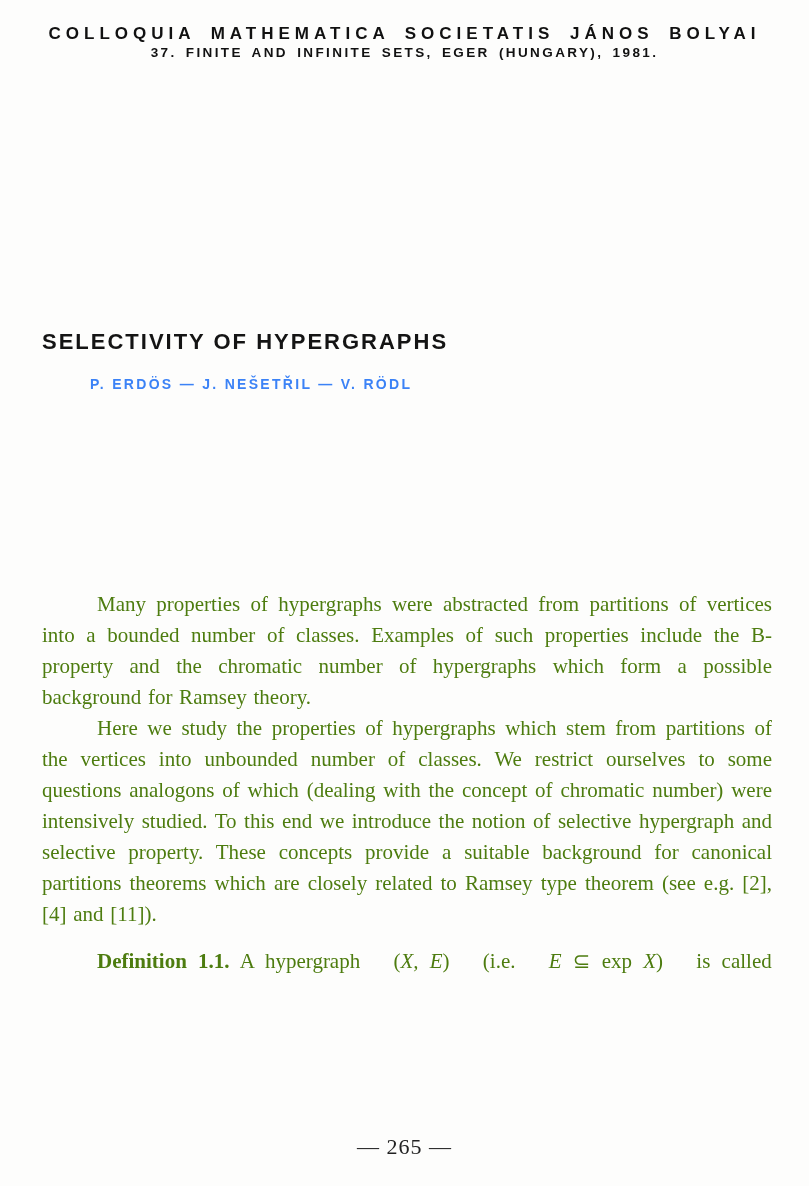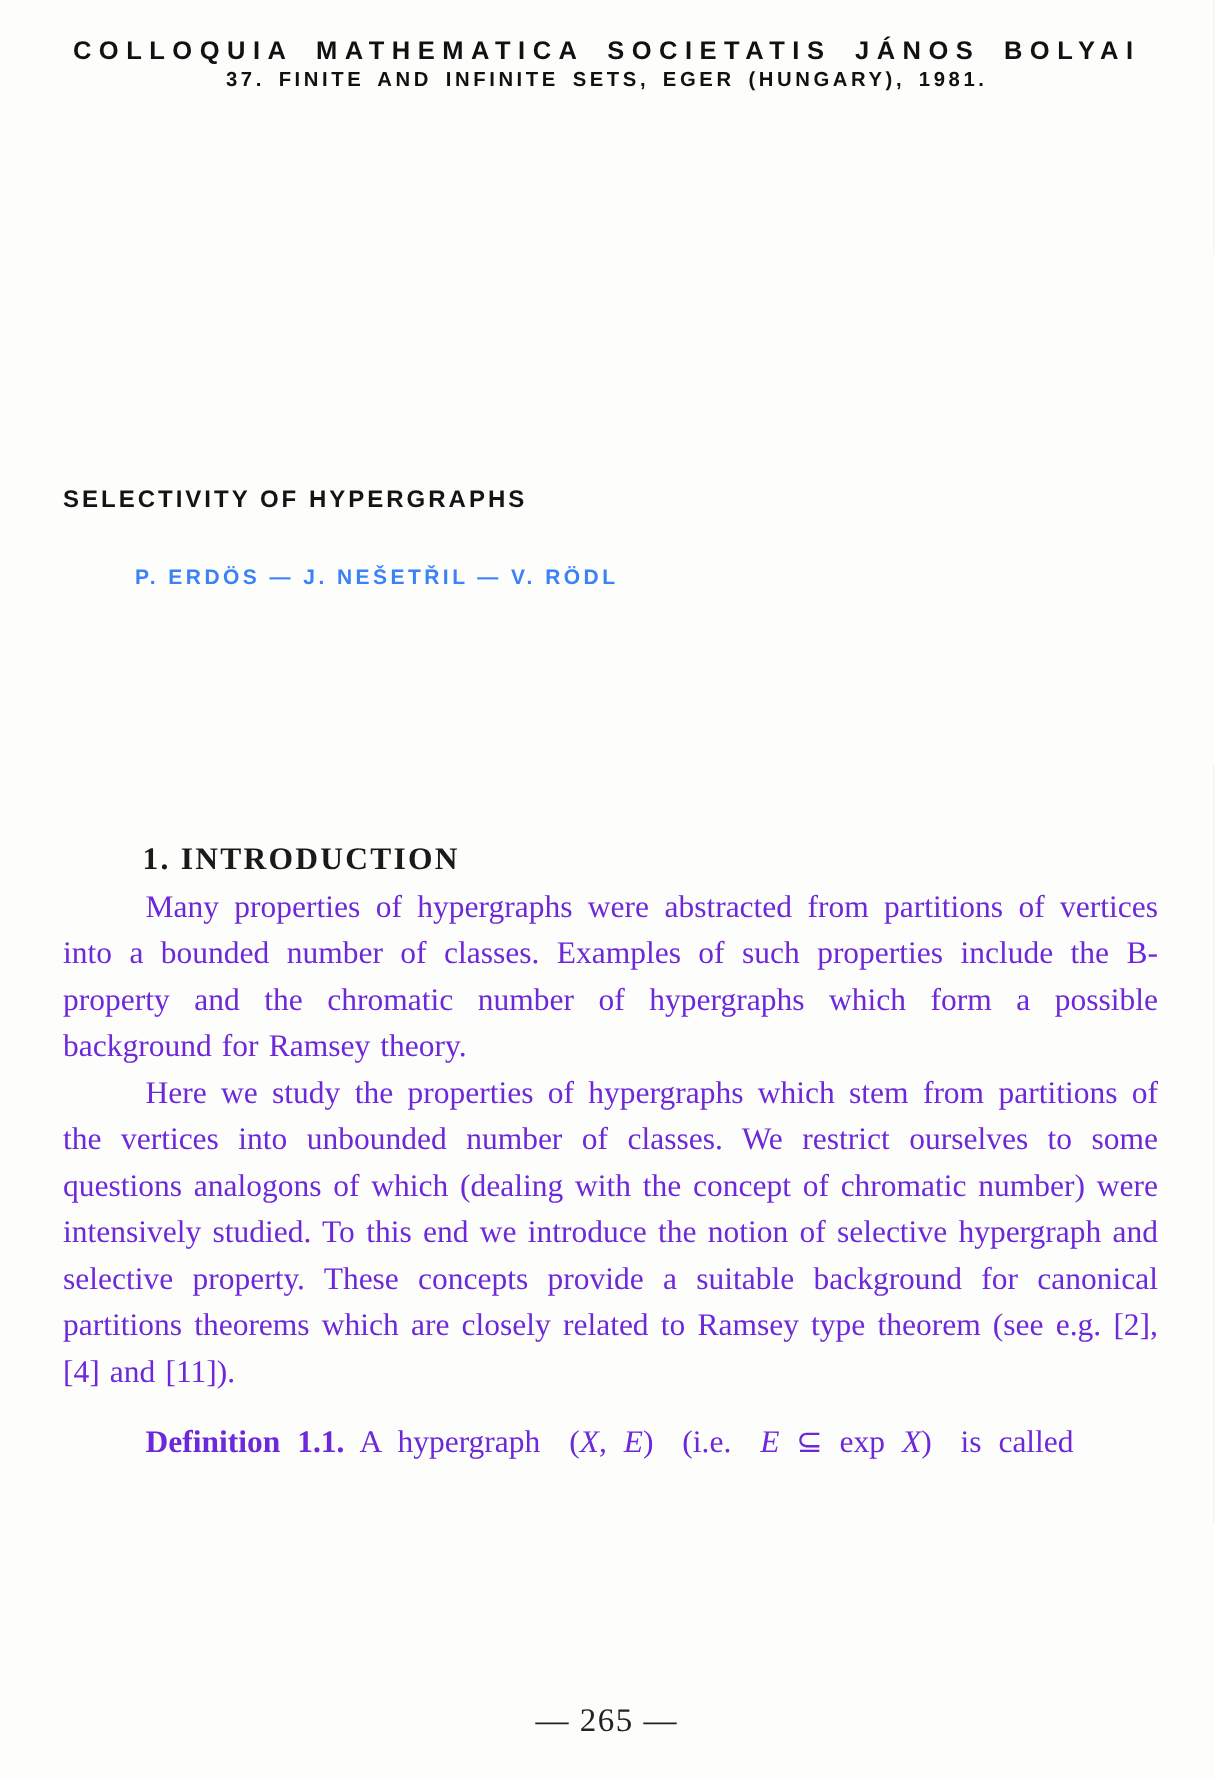--- a/index.html
+++ b/index.html
@@ -43,21 +43,21 @@
     white-space: nowrap;
   }
 
   
   .paper-title {
     position: absolute;
     top: 314px;
     left: 42px;
     font-family: "Liberation Sans", sans-serif;
     font-weight: bold;
-    font-size: 16px;
+    font-size: 22px;
     letter-spacing: 2px;
     color: #141414;
     white-space: nowrap;
   }
   .authors-line {
     position: absolute;
     top: 376px;
     left: 90px;
     font-family: "Liberation Sans", sans-serif;
     font-weight: bold;
@@ -81,36 +81,36 @@
   
   .body-text {
     position: absolute;
     top: 589px;
     left: 42px;
     width: 730px;
     font-size: 21px;
     line-height: 31px;
     text-align: justify;
     word-spacing: 1.5px;
-    color: #6d28d9;
+    color: #4d7c0f;
   }
   .body-text p {
     margin: 0;
     text-indent: 55px;
   }
   .body-text p + p { }
   .definition-paragraph {
     margin-top: 16px !important;
     word-spacing: 6px;
     white-space: nowrap;
     text-align: left;
   }
   .b { font-weight: bold; }
   .i { font-style: italic; }
-  .mathgrp { margin: 0 8px; }
+  .mathgrp { margin: 0 22px; }
 
   
   .page-footer {
     position: absolute;
     top: 1134px;
     left: 0;
     width: 100%;
     text-align: center;
     font-size: 22px;
     letter-spacing: 1px;
@@ -124,21 +124,20 @@
 
   <div class="journal-header">
     <div class="journal-name">COLLOQUIA MATHEMATICA SOCIETATIS JÁNOS BOLYAI</div>
     <div class="volume-line">37. FINITE AND INFINITE SETS, EGER (HUNGARY), 1981.</div>
   </div>
 
   <h1 class="paper-title">SELECTIVITY OF HYPERGRAPHS</h1>
 
   <div class="authors-line">P. ERDÖS — J. NEŠETŘIL — V. RÖDL</div>
 
-  <h2 class="section-heading">1. INTRODUCTION</h2>
 
   <div class="body-text">
     <p>Many properties of hypergraphs were abstracted from partitions of vertices into a bounded number of classes. Examples of such properties include the B-property and the chromatic number of hypergraphs which form a possible background for Ramsey theory.</p>
     <p>Here we study the properties of hypergraphs which stem from partitions of the vertices into unbounded number of classes. We restrict ourselves to some questions analogons of which (dealing with the concept of chromatic number) were intensively studied. To this end we introduce the notion of selective hypergraph and selective property. These concepts provide a suitable background for canonical partitions theorems which are closely related to Ramsey type theorem (see e.g. [2], [4] and [11]).</p>
 
     <p class="definition-paragraph"><span class="b">Definition 1.1.</span>
       <span>A hypergraph</span>
       <span class="mathgrp"><span>(</span><span class="i">X, E</span><span>)</span></span>
       <span>(i.e.</span>
       <span class="mathgrp"><span class="i">E</span><span> ⊆ exp </span><span class="i">X</span><span>)</span></span>

